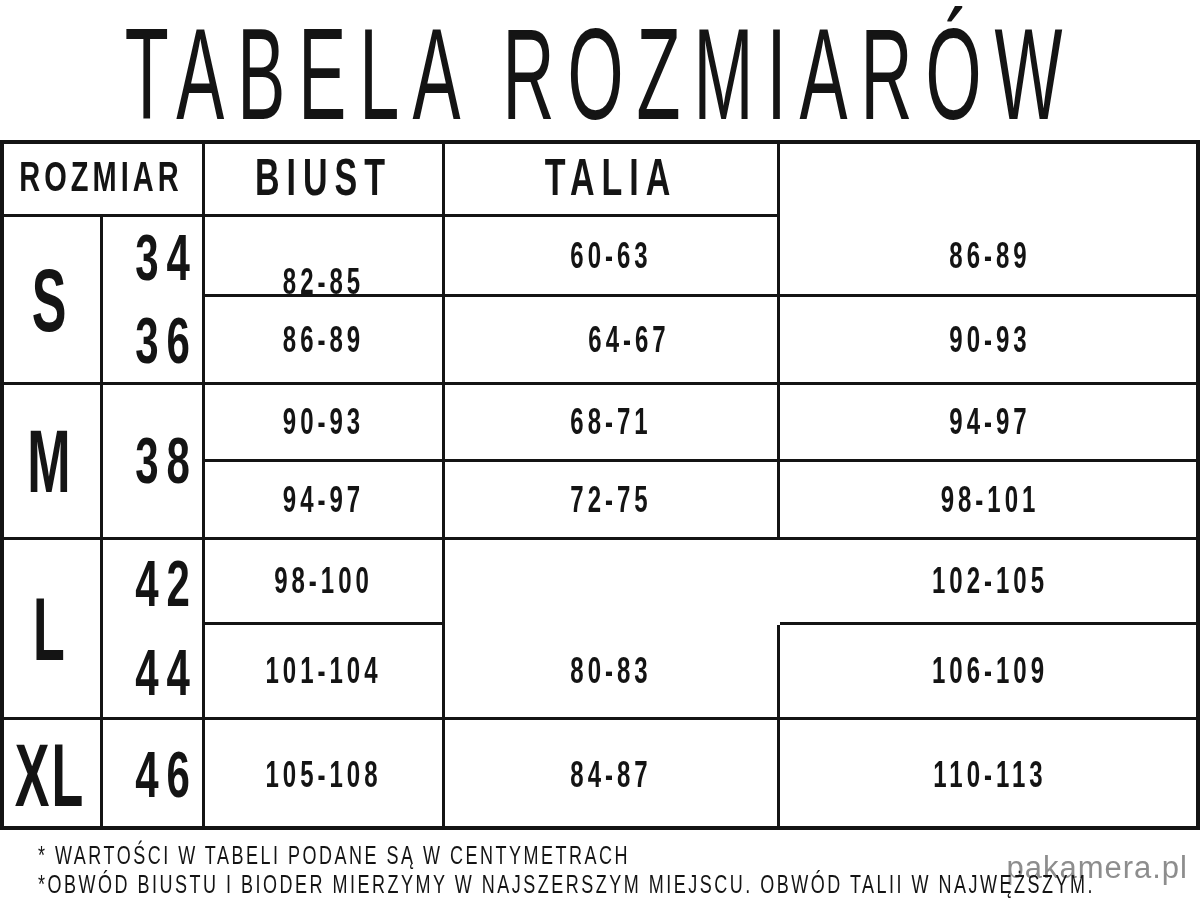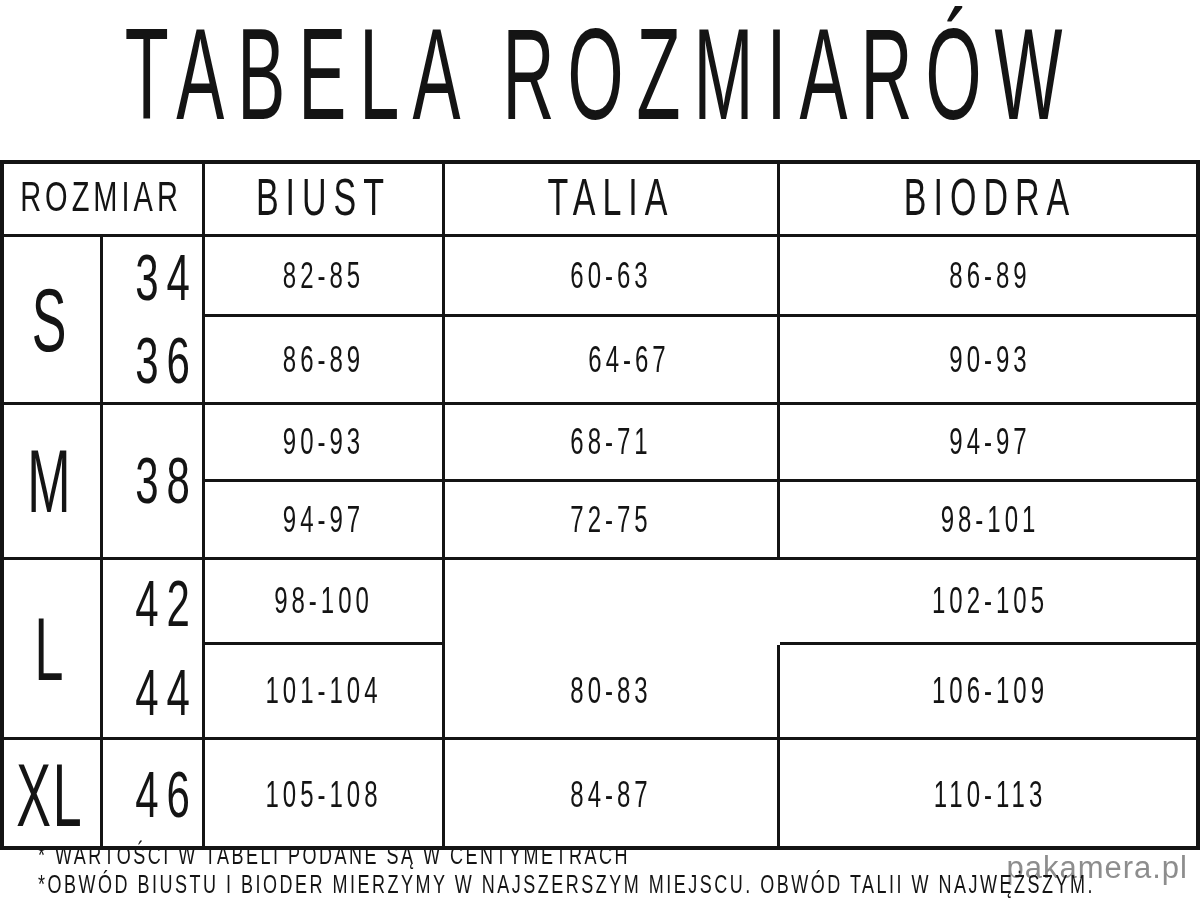--- a/index.html
+++ b/index.html
@@ -30,25 +30,26 @@
     display:flex;align-items:center;justify-content:center;
   }
   .title-wrap .tt{
     --sy:1.8;
     font-size:72px;
     letter-spacing:13px;
     font-weight:normal;
   }
   
   .size-table{
-    position:absolute;left:0;top:160px;
+    position:absolute;left:0;top:140px;
     width:1176px;height:690px;
     display:grid;
     grid-template-columns:103px 102px 240px 335px 420px;
     grid-template-rows:77px 80px 88px 77px 78px 85px 95px 110px;
+    font-weight:bold;
   }
   .table-frame{
     position:absolute;inset:0;
     border:4px solid var(--ink);
     pointer-events:none;
     grid-area:1/1/9/6;
     z-index:3;
   }
   .cell{
     display:flex;align-items:center;justify-content:center;
@@ -61,21 +62,21 @@
   .hdr-rozmiar .tt{--sy:1.45;font-size:29px;letter-spacing:4px;}
   
   .h-rozmiar{grid-area:1/1/2/3;}
   .h-biust  {grid-area:1/3/2/4;}
   .h-talia  {grid-area:1/4/2/5;}
   .h-biodra {grid-area:1/5/2/6;}
   .l-s {grid-area:2/1/4/2;} .n-s {grid-area:2/2/4/3;}
   .l-m {grid-area:4/1/6/2;} .n-m {grid-area:4/2/6/3;}
   .l-l {grid-area:6/1/8/2;} .n-l {grid-area:6/2/8/3;}
   .l-xl{grid-area:8/1/9/2;} .n-xl{grid-area:8/2/9/3;}
-  .v-s34-b{grid-area:2/3/3/4;} .v-s34-t{grid-area:2/4/3/5;} .v-s34-h{grid-area:2/5/3/6;}
+  .v-s34-b{grid-area:2/3/3/4;align-items:flex-end;} .v-s34-t{grid-area:2/4/3/5;} .v-s34-h{grid-area:2/5/3/6;}
   .v-s36-b{grid-area:3/3/4/4;} .v-s36-t{grid-area:3/4/4/5;padding-left:36px;} .v-s36-h{grid-area:3/5/4/6;}
   .v-m38-b{grid-area:4/3/5/4;} .v-m38-t{grid-area:4/4/5/5;} .v-m38-h{grid-area:4/5/5/6;}
   .v-m40-b{grid-area:5/3/6/4;} .v-m40-t{grid-area:5/4/6/5;} .v-m40-h{grid-area:5/5/6/6;}
   .v-l42-b{grid-area:6/3/7/4;} .v-l42-t{grid-area:6/4/7/5;} .v-l42-h{grid-area:6/5/7/6;}
   .v-l44-b{grid-area:7/3/8/4;} .v-l44-t{grid-area:7/4/8/5;} .v-l44-h{grid-area:7/5/8/6;}
   .v-x46-b{grid-area:8/3/9/4;} .v-x46-t{grid-area:8/4/9/5;} .v-x46-h{grid-area:8/5/9/6;}
   
   .letter .tt{--sy:1.7;font-size:52px;letter-spacing:2px;}
   
   .nums{display:flex;flex-direction:column;align-items:stretch;justify-content:center;}
@@ -114,23 +115,20 @@
 
     <div class="cell hdr hdr-rozmiar h-rozmiar br bb">
       <span class="tt">ROZMIAR</span>
     </div>
     <div class="cell hdr h-biust br bb">
       <span class="tt">BIUST</span>
     </div>
     <div class="cell hdr h-talia br bb">
       <span class="tt">TALIA</span>
     </div>
-    <div class="cell hdr h-biodra bb">
-      <span class="tt">BIODRA</span>
-    </div>
 
     <div class="cell letter l-s br bb">
       <span class="tt">S</span>
     </div>
     <div class="cell nums n-s br bb">
       <div class="num-slot">
           <span class="tt">34</span>
         </div>
       <div class="num-slot">
           <span class="tt">36</span>

